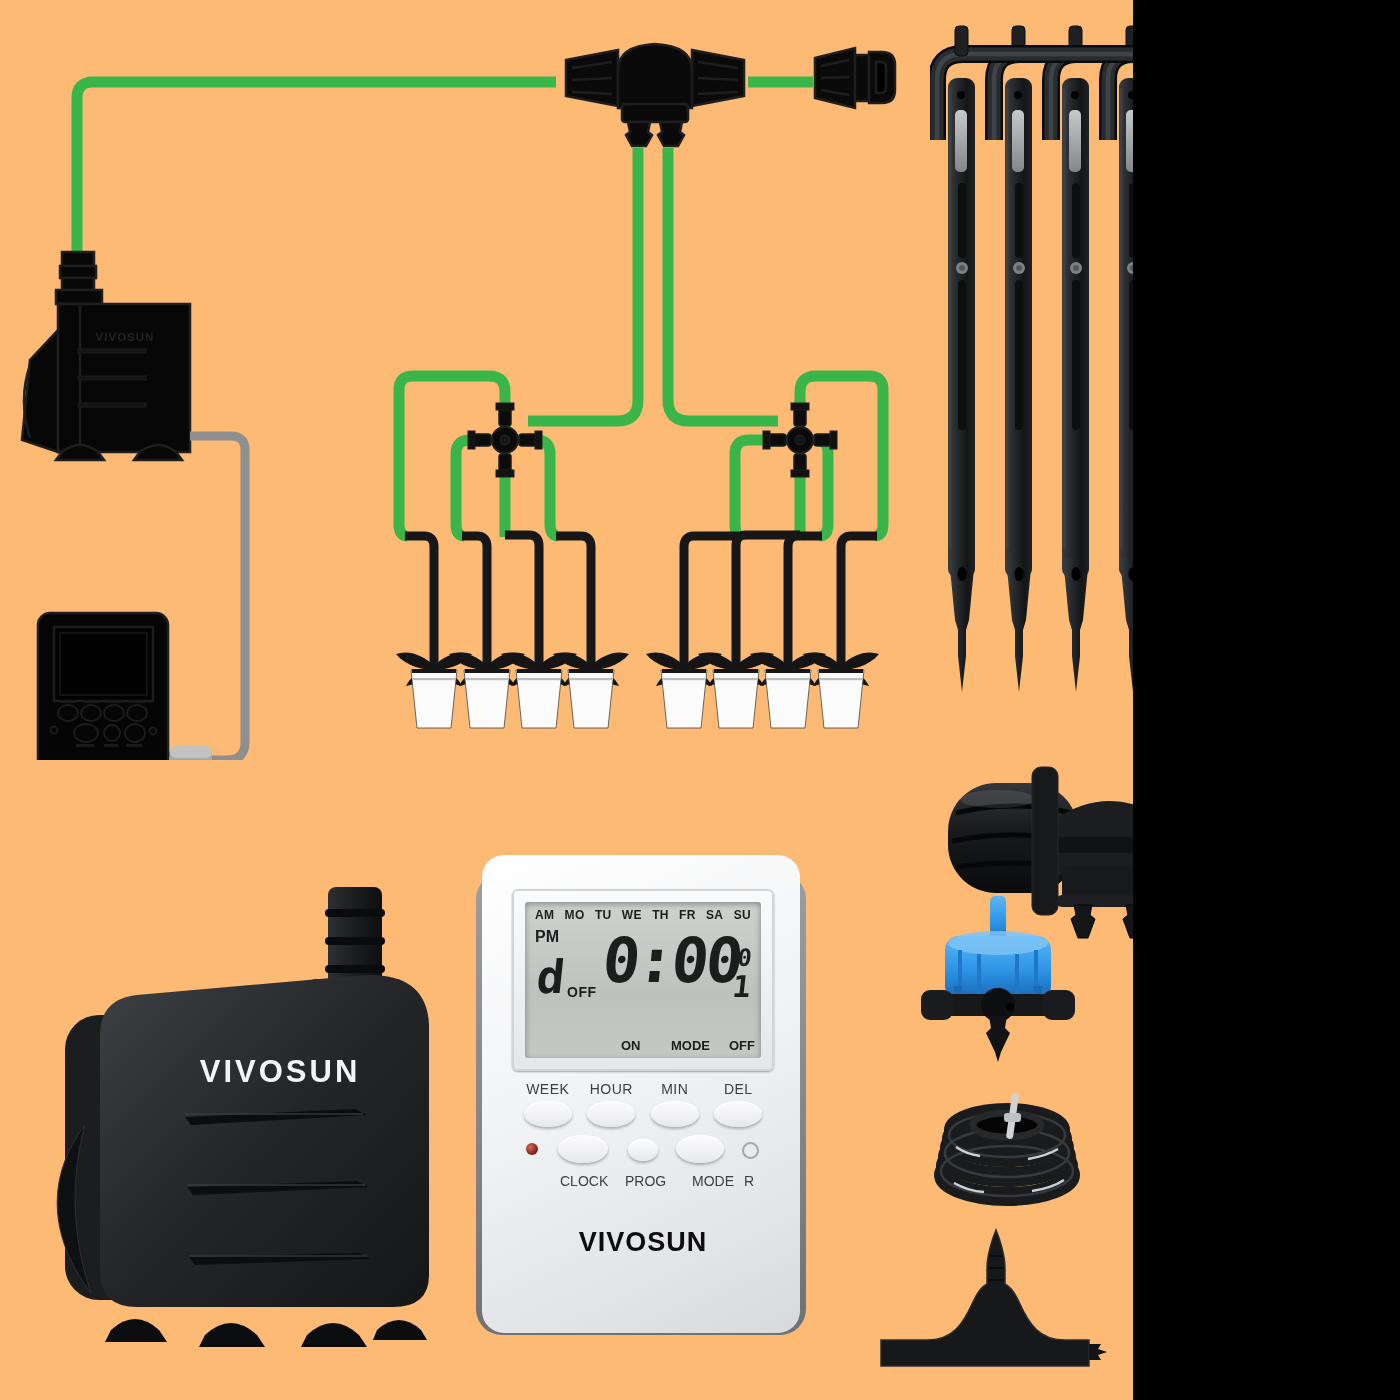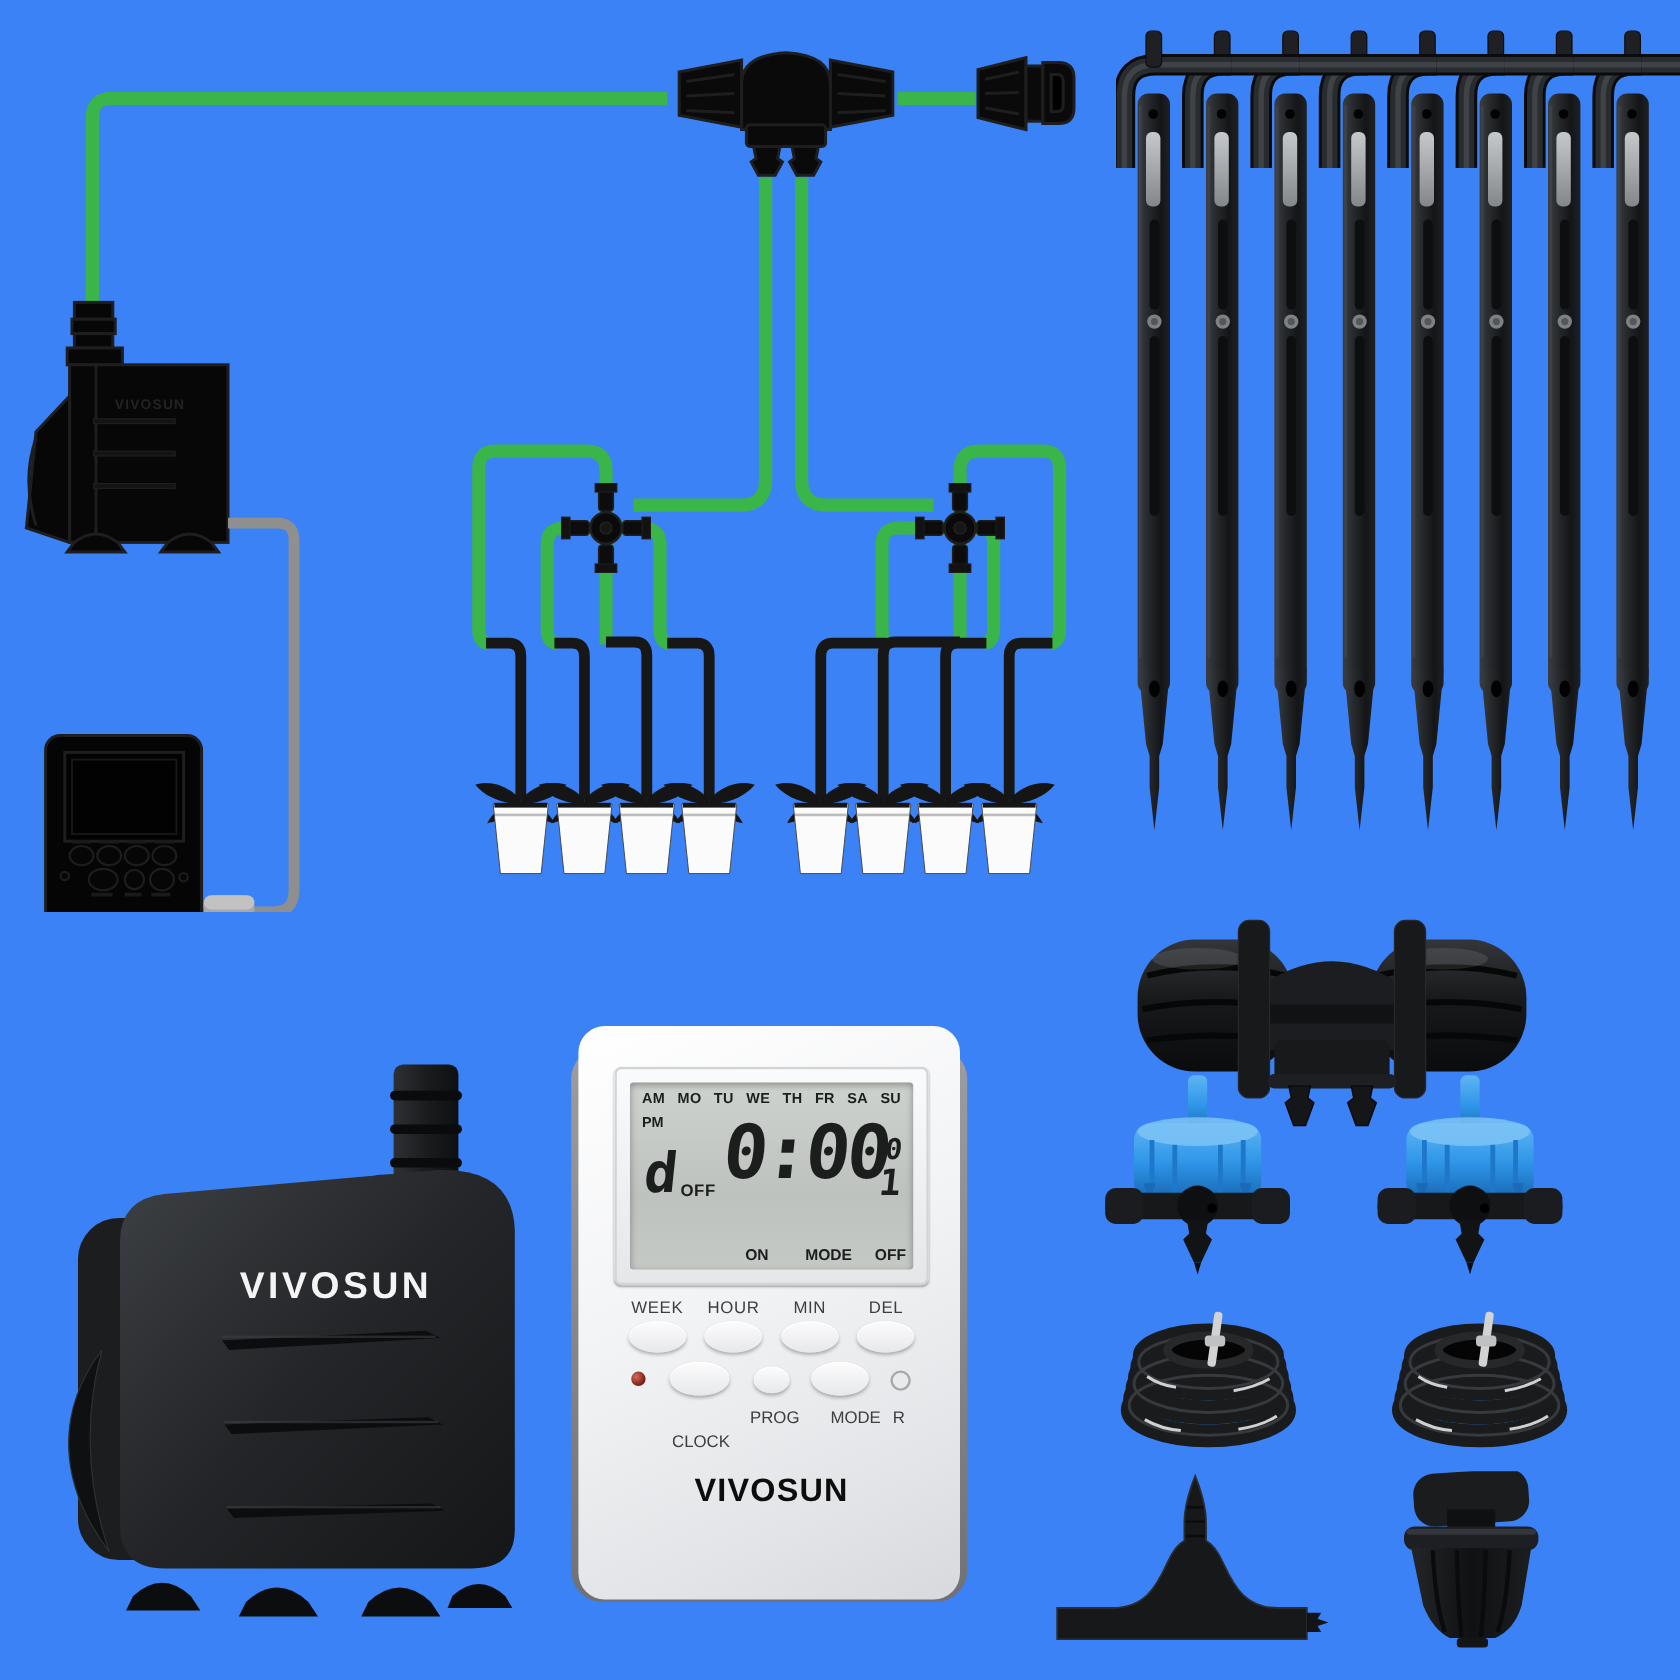--- a/index.html
+++ b/index.html
@@ -1,34 +1,34 @@
 <!DOCTYPE html>
 <html><head>
 <meta charset="utf-8">
 <style>
   html,body{margin:0;padding:0;background:#000;}
-  #canvas{position:relative;width:1400px;height:1400px;background:#3b82f6;overflow:hidden;
+  #canvas{position:relative;width:1133px;height:1400px;background:#fdba74;overflow:hidden;
           font-family:"Liberation Sans",sans-serif;}
   .abs{position:absolute;}
 
   
   #timer-product{left:480px;top:855px;width:322px;height:492px;}
   .timer-back{position:absolute;left:-4px;top:18px;width:330px;height:462px;border-radius:26px;
               background:linear-gradient(180deg,#9b9da0,#6f7174);}
   .timer-body{position:absolute;left:2px;top:0;width:318px;height:478px;border-radius:22px;
               background:linear-gradient(155deg,#ffffff 0%,#f2f3f5 45%,#e2e4e7 80%,#d7d9dc 100%);}
   .lcd-frame{position:absolute;left:30px;top:34px;width:262px;height:182px;border-radius:6px;
              background:linear-gradient(180deg,#fafbfc,#e4e6e8);
              box-shadow:inset 0 0 0 2px #d2d4d6, 0 1px 2px rgba(0,0,0,.35);}
   .lcd{position:absolute;left:13px;top:13px;right:13px;bottom:13px;border-radius:3px;
        background:linear-gradient(180deg,#cdd2cf,#bdc2bf 60%,#c4c9c6);
        box-shadow:inset 0 2px 6px rgba(0,0,0,.35);color:#1c1e1d;overflow:hidden;}
   .lcd-days{display:flex;justify-content:space-between;padding:6px 10px 0 10px;
             font-size:12px;font-weight:bold;letter-spacing:.3px;}
-  .lcd-pm{position:absolute;left:10px;top:26px;font-size:12px;font-weight:bold;}
+  .lcd-pm{position:absolute;left:10px;top:26px;font-size:16px;font-weight:bold;}
   .seg{font-family:"DejaVu Sans Mono",monospace;font-weight:bold;transform:skewX(-6deg);}
   .lcd-d{position:absolute;left:12px;top:52px;font-size:46px;line-height:1;}
   .lcd-doff{position:absolute;left:42px;top:82px;font-size:14px;font-weight:bold;letter-spacing:.5px;}
   .lcd-time{position:absolute;left:78px;top:28px;font-size:62px;line-height:1;letter-spacing:-3px;}
   .lcd-sec{position:absolute;right:5px;top:44px;width:26px;text-align:center;}
   .lcd-sec .s0{display:block;font-size:24px;line-height:1;}
   .lcd-sec .s1{display:block;font-size:30px;line-height:1;margin-top:2px;}
   .lcd-modes{position:absolute;left:0;bottom:5px;width:100%;font-size:13px;font-weight:bold;}
   .lcd-modes span{position:absolute;bottom:0;}
   .m-on{left:96px;} .m-auto{left:146px;} .m-off{left:204px;}
@@ -43,21 +43,21 @@
   .btn-row2{position:absolute;left:0;top:280px;width:322px;height:34px;}
   .led{position:absolute;left:44px;top:8px;width:12px;height:12px;border-radius:50%;
        background:radial-gradient(circle at 35% 35%,#d46a5a,#7e2318 65%,#4c120b);}
   .ov-clock{position:absolute;left:76px;top:0px;width:50px;height:28px;}
   .ov-prog{position:absolute;left:146px;top:4px;width:30px;height:22px;}
   .ov-mode{position:absolute;left:194px;top:0px;width:48px;height:28px;}
   .ring-r{position:absolute;left:260px;top:7px;width:13px;height:13px;border-radius:50%;
           border:2px solid #a6a9ac;background:#e9eaec;}
   .btn-labels2{position:absolute;left:0;top:318px;width:322px;font-size:14px;color:#3c3e40;}
   .btn-labels2 span{position:absolute;}
-  .l-clock{left:78px;margin-top:20px;} .l-prog{left:143px;} .l-mode{left:198px;margin-left:12px;} .l-r{left:262px;}
+  .l-clock{left:78px;} .l-prog{left:143px;} .l-mode{left:198px;margin-left:12px;} .l-r{left:262px;}
   .timer-logo{position:absolute;left:0;top:372px;width:322px;text-align:center;
               font-size:27px;font-weight:bold;color:#0d0d0d;letter-spacing:1px;}
 </style>
 </head>
 <body>
 
 <div id="canvas">
 
   <svg class="abs" style="left:0;top:0" width="1400" height="760" viewBox="0 0 1400 760">
     <defs>

